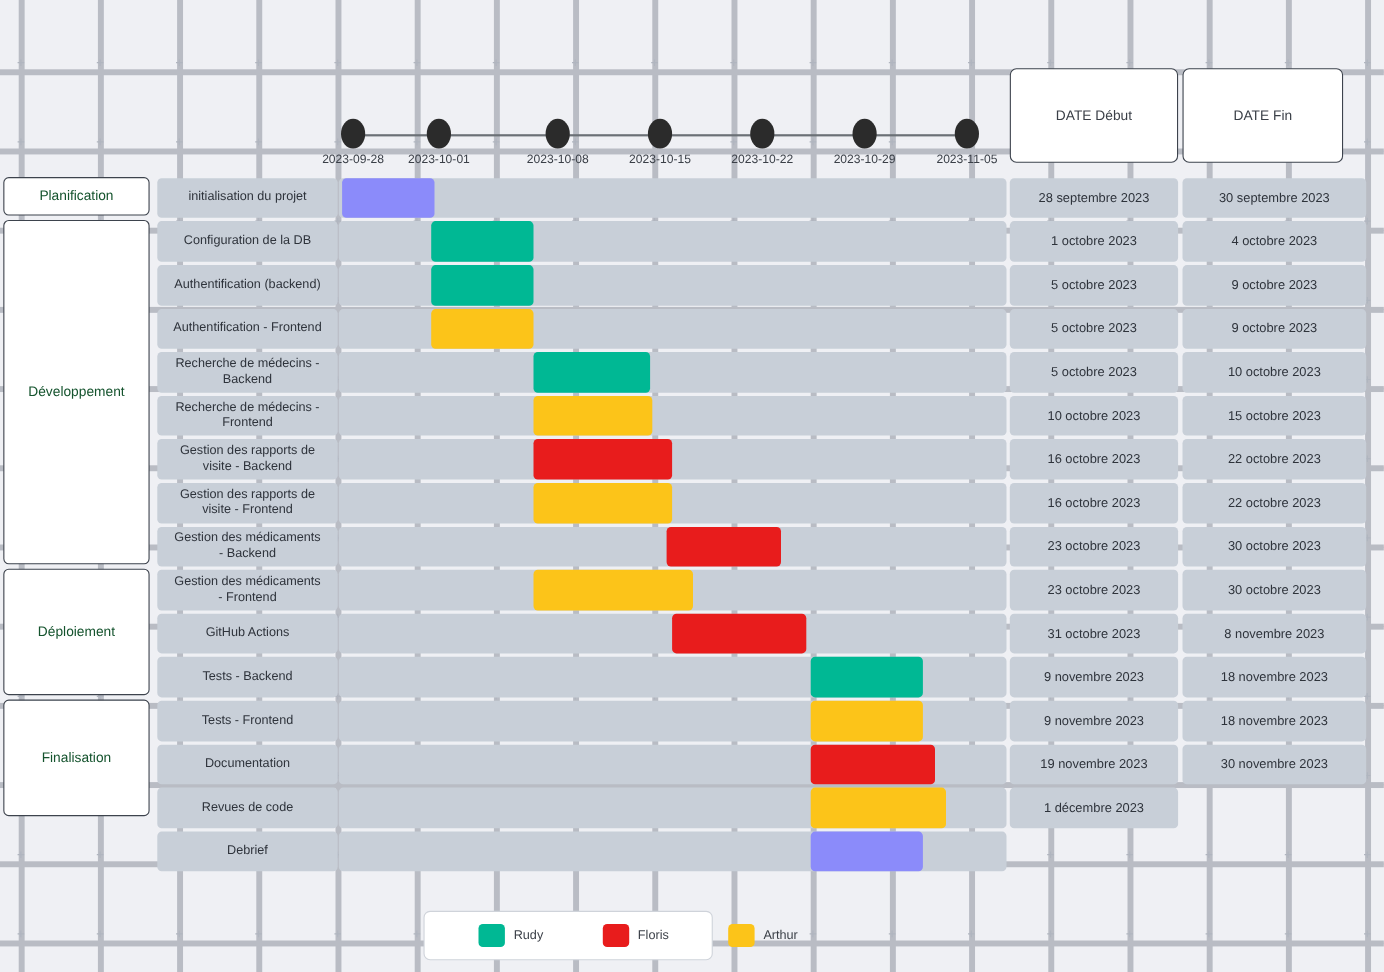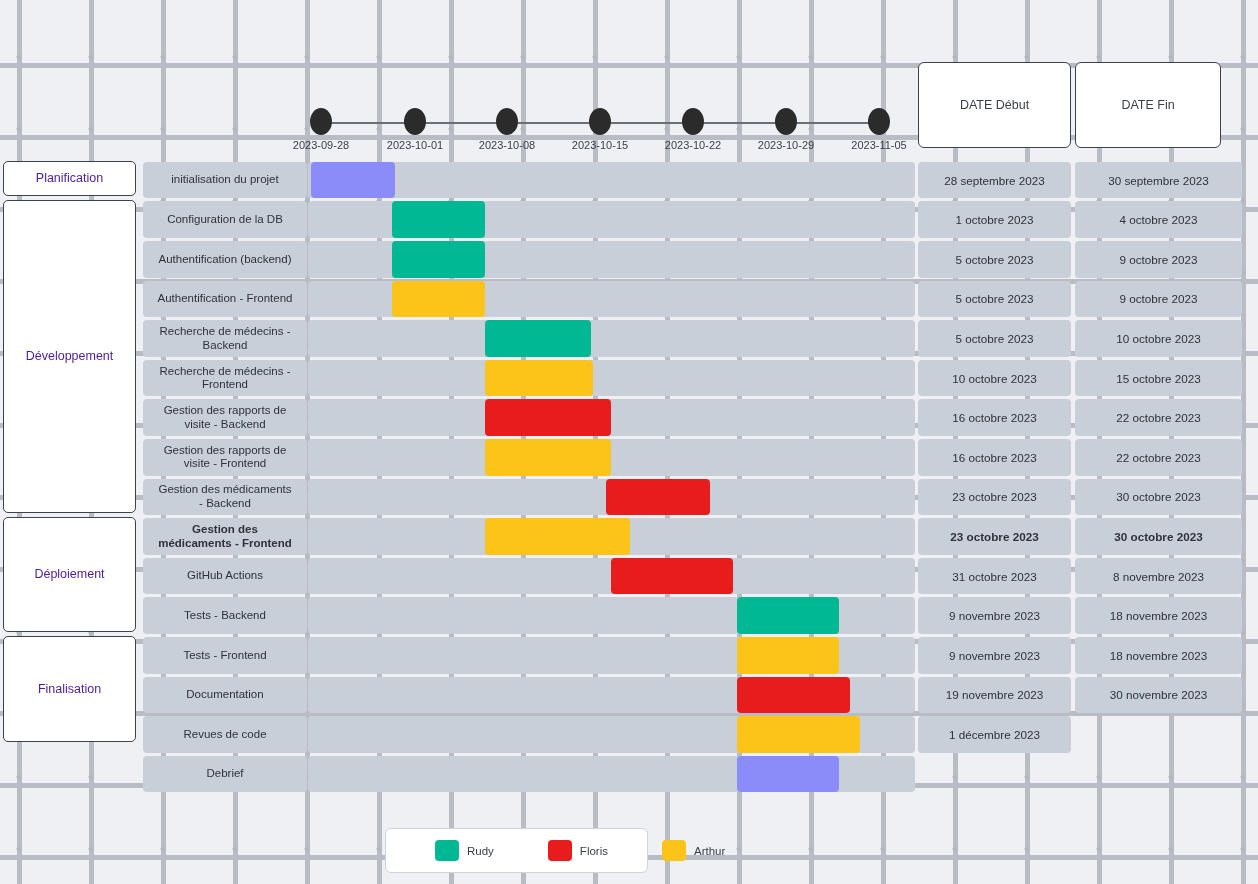--- a/index.html
+++ b/index.html
@@ -73,21 +73,21 @@
   #hdr-fin   { left: 1075px; width: 146px; }
 
   
   .phasebox {
     position: absolute;
     left: 3px; width: 133px;
     background: #ffffff;
     border: 1.6px solid #3d434d;
     border-radius: 5px;
     display: flex; align-items: center; justify-content: center;
-    font-size: 12.5px; color: #4c1d95;
+    font-size: 12.5px; color: #14532d;
     text-align: center;
   }
 
   
   .row { position: absolute; left: 0; right: 0; height: 39.6px; }
 
   .taskcell {
     position: absolute;
     left: 143px; width: 164px;
     top: 1.4px; height: 36.6px;
@@ -363,21 +363,21 @@
       <path d="M1240 849 H1246 M1243 846 V852" stroke="#b0b5bf" stroke-width="1.1"></path>
     </svg></div>
 <div id="stage">
 
   <div id="timeline">
     <div class="axis"></div>
   <div class="node" style="left: 16px;">
         <div class="dot"></div>
         <div class="tlabel">2023-09-28</div>
       </div>
-      <div class="node" style="left: 110px;">
+      <div class="node" style="left: 94px;">
         <div class="dot"></div>
         <div class="tlabel">2023-10-01</div>
       </div>
       <div class="node" style="left: 202px;">
         <div class="dot"></div>
         <div class="tlabel">2023-10-08</div>
       </div>
       <div class="node" style="left: 295px;">
         <div class="dot"></div>
         <div class="tlabel">2023-10-15</div>
@@ -538,21 +538,21 @@
         <div class="track">
           <div class="bar" style="left: 298px; width: 104px; background: rgb(232, 28, 28);"></div>
         </div>
         <div class="datecell dc-start">
           <span>23 octobre 2023</span>
         </div>
         <div class="datecell dc-end">
           <span>30 octobre 2023</span>
         </div>
       </div>
-      <div class="row" style="top: 516.9px; font-weight: bold;">
+      <div class="row" style="top: 516.9px;">
         <div class="taskcell">
           <span>Gestion des médicaments - Frontend</span>
         </div>
         <div class="track">
           <div class="bar" style="left: 177px; width: 145px; background: rgb(252, 196, 25);"></div>
         </div>
         <div class="datecell dc-start">
           <span>23 octobre 2023</span>
         </div>
         <div class="datecell dc-end">

